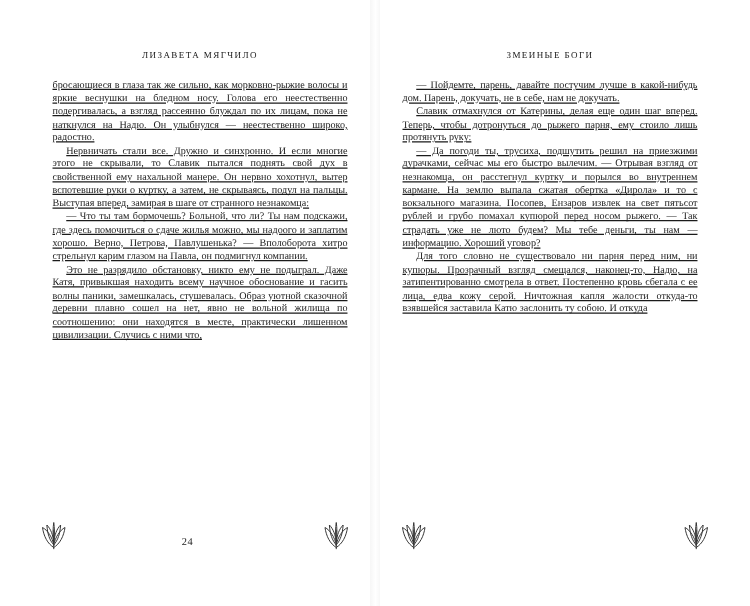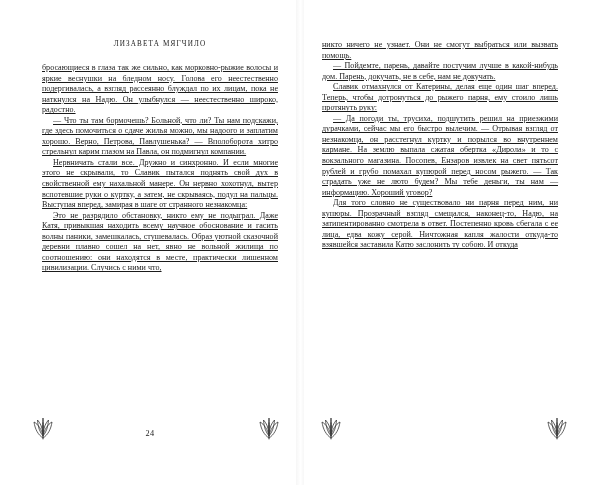--- a/index.html
+++ b/index.html
@@ -102,22 +102,22 @@
 </style>
 </head>
 <body>
 
 <div class="spread">
 
   <div class="page page-left">
     <div class="running-head">Лизавета Мягчило</div>
     <div class="body-text">
       <p class="noindent">бросающиеся в глаза так же сильно, как морковно-рыжие волосы и яркие веснушки на бледном носу. Голова его неестественно подергивалась, а взгляд рассеянно блуждал по их лицам, пока не наткнулся на Надю. Он улыбнулся — неестественно широко, радостно.</p>
+      <p>Нервничать стали все. Дружно и синхронно. И если многие этого не скрывали, то Славик пытался поднять свой дух в свойственной ему нахальной манере. Он нервно хохотнул, вытер вспотевшие руки о куртку, а затем, не скрываясь, подул на пальцы. Выступая вперед, замирая в шаге от странного незнакомца:</p>
       <p>— Что ты там бормочешь? Больной, что ли? Ты нам подскажи, где здесь помочиться о сдаче жилья можно, мы надоого и заплатим хорошо. Верно, Петрова, Павлушенька? — Вполоборота хитро стрельнул карим глазом на Павла, он подмигнул компании.</p>
-      <p>Нервничать стали все. Дружно и синхронно. И если многие этого не скрывали, то Славик пытался поднять свой дух в свойственной ему нахальной манере. Он нервно хохотнул, вытер вспотевшие руки о куртку, а затем, не скрываясь, подул на пальцы. Выступая вперед, замирая в шаге от странного незнакомца:</p>
       <p>Это не разрядило обстановку, никто ему не подыграл. Даже Катя, привыкшая находить всему научное обоснование и гасить волны паники, замешкалась, стушевалась. Образ уютной сказочной деревни плавно сошел на нет, явно не вольной жилища по соотношению: они находятся в месте, практически лишенном цивилизации. Случись с ними что,</p>
     </div>
     <div class="folio-zone">
       <svg class="orn l" viewBox="0 0 26 24">
         <g stroke="#2c2c2c" stroke-width="0.8" fill="none" stroke-linecap="round">
           <path d="M13 23 L13 8"></path>
           <path d="M13 22 C8 19 5 13 4 6 C8 8 12 14 13 20"></path>
           <path d="M13 22 C18 19 21 13 22 6 C18 8 14 14 13 20"></path>
           <path d="M13 20 C9.5 16 8 11 7.5 4 C10.5 7 12.5 12 13 18"></path>
           <path d="M13 20 C16.5 16 18 11 18.5 4 C15.5 7 13.5 12 13 18"></path>
@@ -132,22 +132,22 @@
           <path d="M13 20 C9.5 16 8 11 7.5 4 C10.5 7 12.5 12 13 18"></path>
           <path d="M13 20 C16.5 16 18 11 18.5 4 C15.5 7 13.5 12 13 18"></path>
           <path d="M13 17 C12 11 12.5 6 13 2 C13.5 6 14 11 13 17"></path>
         </g>
       </svg>
       <div class="folio">24</div>
     </div>
   </div>
 
   <div class="page page-right">
+    <div class="running-head">Змеиные боги</div>
     <div class="body-text">
-      <p class="noindent">никто ничего не узнает. Они не смогут выбраться или вызвать помощь.</p>
       <p>— Пойдемте, парень, давайте постучим лучше в какой-нибудь дом. Парень, докучать, не в себе, нам не докучать.</p>
       <p>Славик отмахнулся от Катерины, делая еще один шаг вперед. Теперь, чтобы дотронуться до рыжего парня, ему стоило лишь протянуть руку:</p>
       <p>— Да погоди ты, трусиха, подшутить решил на приезжими дурачками, сейчас мы его быстро вылечим. — Отрывая взгляд от незнакомца, он расстегнул куртку и порылся во внутреннем кармане. На землю выпала сжатая обертка «Дирола» и то с вокзального магазина. Посопев, Ензаров извлек на свет пятьсот рублей и грубо помахал купюрой перед носом рыжего. — Так страдать уже не люто будем? Мы тебе деньги, ты нам — информацию. Хороший уговор?</p>
       <p>Для того словно не существовало ни парня перед ним, ни купюры. Прозрачный взгляд смещался, наконец-то, Надю, на затипентированно смотрела в ответ. Постепенно кровь сбегала с ее лица, едва кожу серой. Ничтожная капля жалости откуда-то взявшейся заставила Катю заслонить ту собою. И откуда</p>
     </div>
     <div class="folio-zone">
       <svg class="orn l" viewBox="0 0 26 24">
         <g stroke="#2c2c2c" stroke-width="0.8" fill="none" stroke-linecap="round">
           <path d="M13 23 L13 8"></path>
           <path d="M13 22 C8 19 5 13 4 6 C8 8 12 14 13 20"></path>

